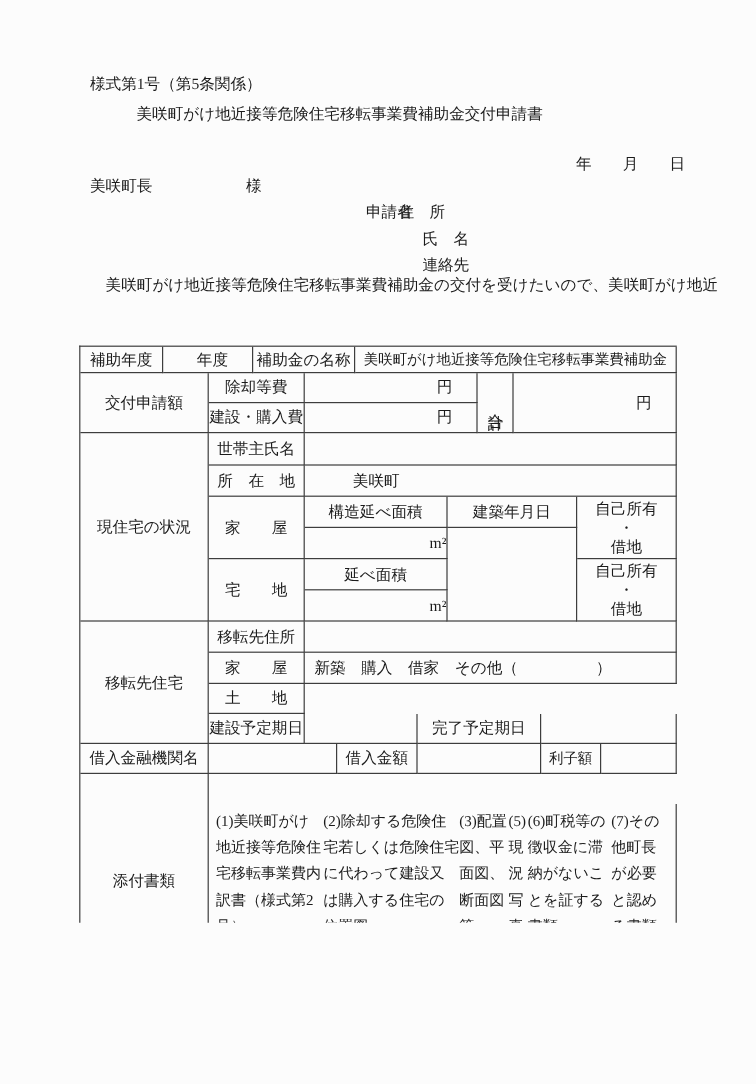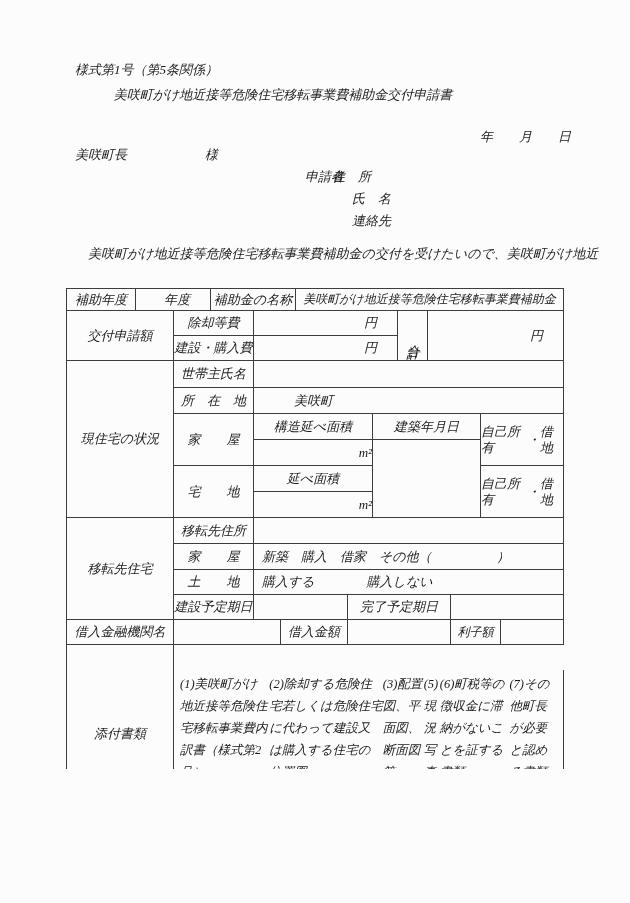--- a/index.html
+++ b/index.html
@@ -2,33 +2,33 @@
 <html><head>
 <meta charset="utf-8">
 <style>
   html,body { margin:0; padding:0; }
   body {
     width:630px; height:903px;
     background:#fcfcfc;
     font-family:"Liberation Serif","DejaVu Serif",serif;
     color:#1b1b1b;
   }
-  .page { position:relative; width:630px; height:769px; overflow:hidden;font-style:italic; }
+  .page { position:relative; width:630px; height:769px; overflow:hidden; }
   .abs { position:absolute; white-space:nowrap; font-size:13px; }
 
   .form-number { left:75px; top:61px; }
   .doc-title   { left:0; top:86px; width:566px; text-align:center; }
   .date-line   { top:128px; right:59px; text-align:right; }
   .addressee   { left:75px; top:146px; }
   .honorific   { left:205px; top:146px; }
   .applicant-label { left:305px; top:168px; }
   .fld-address { left:332px; top:168px; }
   .fld-name    { left:352px; top:190px; }
   .fld-contact { left:352px; top:212px; }
-  .stmt1 { left:75px; top:245px; }
+  .stmt1 { left:75px; top:229px; }
   .stmt2 { left:75px; top:266px; }
 
   .grid {
     position:absolute; left:66px; top:288px;
     display:grid;
     grid-template-columns:69px 38px 37px 43px 27px 15px 52px 25px 25px 30px 23px 30px 20px 63px;
     grid-template-rows:22px 25px 25px 27px 26px 26px 26px 26px 26px 26px 26px 25px 25px 25px 179px;
     border-top:1px solid #3d3d3d;
     border-left:1px solid #3d3d3d;
   }
@@ -41,21 +41,21 @@
   }
   .cell.left  { justify-content:flex-start; padding-left:8px; }
   .cell.right { justify-content:flex-end; padding-right:20px; }
   .cell.unit  { justify-content:flex-end; padding-right:0; }
   .cell.townpad { justify-content:flex-start; padding-left:40px; }
   .cell.small { font-size:12px; }
   .cell.vert {
     writing-mode:vertical-rl; text-orientation:upright;
     letter-spacing:2px;
   }
-  .cell.stack { flex-direction:row; line-height:16px; }
+  .cell.stack { flex-direction:column; line-height:16px; }
   .cell.attach {
     flex-direction:row; align-items:flex-start; justify-content:flex-start;
     padding:3px 6px;
     margin-top:25px;
   }
   .attach-item { font-size:12.5px; line-height:22px; white-space:normal; }
 </style>
 </head>
 <body>
 
@@ -112,21 +112,20 @@
       <span>借地</span>
     </div>
     <div class="cell unit" style="grid-area:9/5/10/9">m²</div>
 
     <div class="cell" style="grid-area:10/1/14/3">移転先住宅</div>
     <div class="cell" style="grid-area:10/3/11/5">移転先住所</div>
     <div class="cell" style="grid-area:10/5/11/15"></div>
     <div class="cell" style="grid-area:11/3/12/5">家　　屋</div>
     <div class="cell left" style="grid-area:11/5/12/15">新築　購入　借家　その他（　　　　　）</div>
     <div class="cell" style="grid-area:12/3/13/5">土　　地</div>
-    <div class="cell left" style="grid-area:12/5/13/15">購入する　　　　購入しない</div>
     <div class="cell" style="grid-area:13/3/14/5">建設予定期日</div>
     <div class="cell" style="grid-area:13/5/14/8"></div>
     <div class="cell" style="grid-area:13/8/14/12">完了予定期日</div>
     <div class="cell" style="grid-area:13/12/14/15"></div>
 
     <div class="cell" style="grid-area:14/1/15/3">借入金融機関名</div>
     <div class="cell" style="grid-area:14/3/15/6"></div>
     <div class="cell" style="grid-area:14/6/15/8">借入金額</div>
     <div class="cell" style="grid-area:14/8/15/12"></div>
     <div class="cell small" style="grid-area:14/12/15/14">利子額</div>

